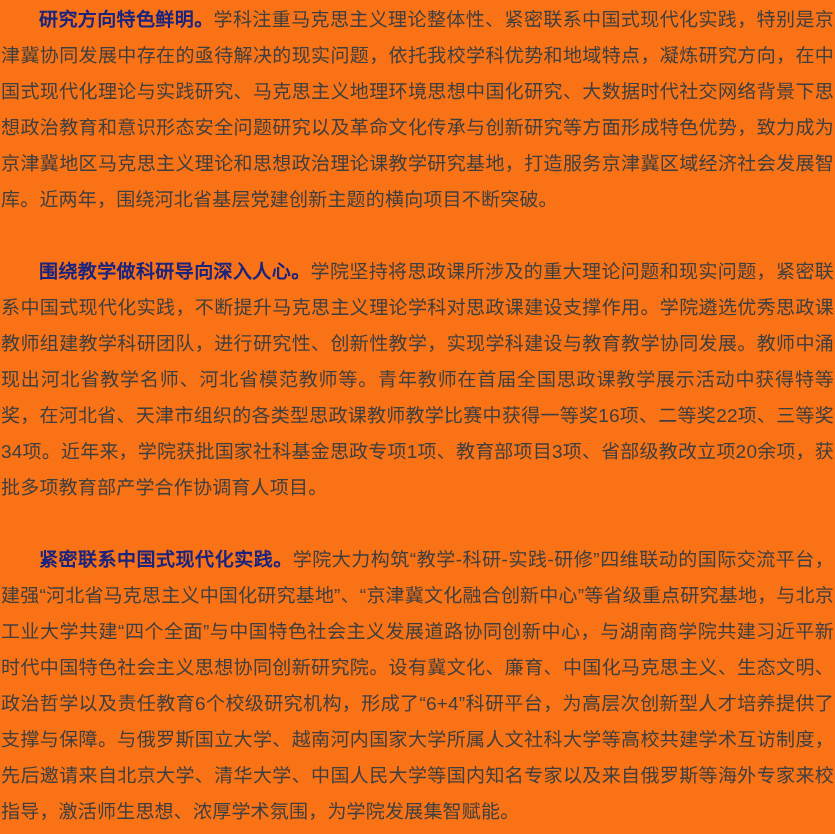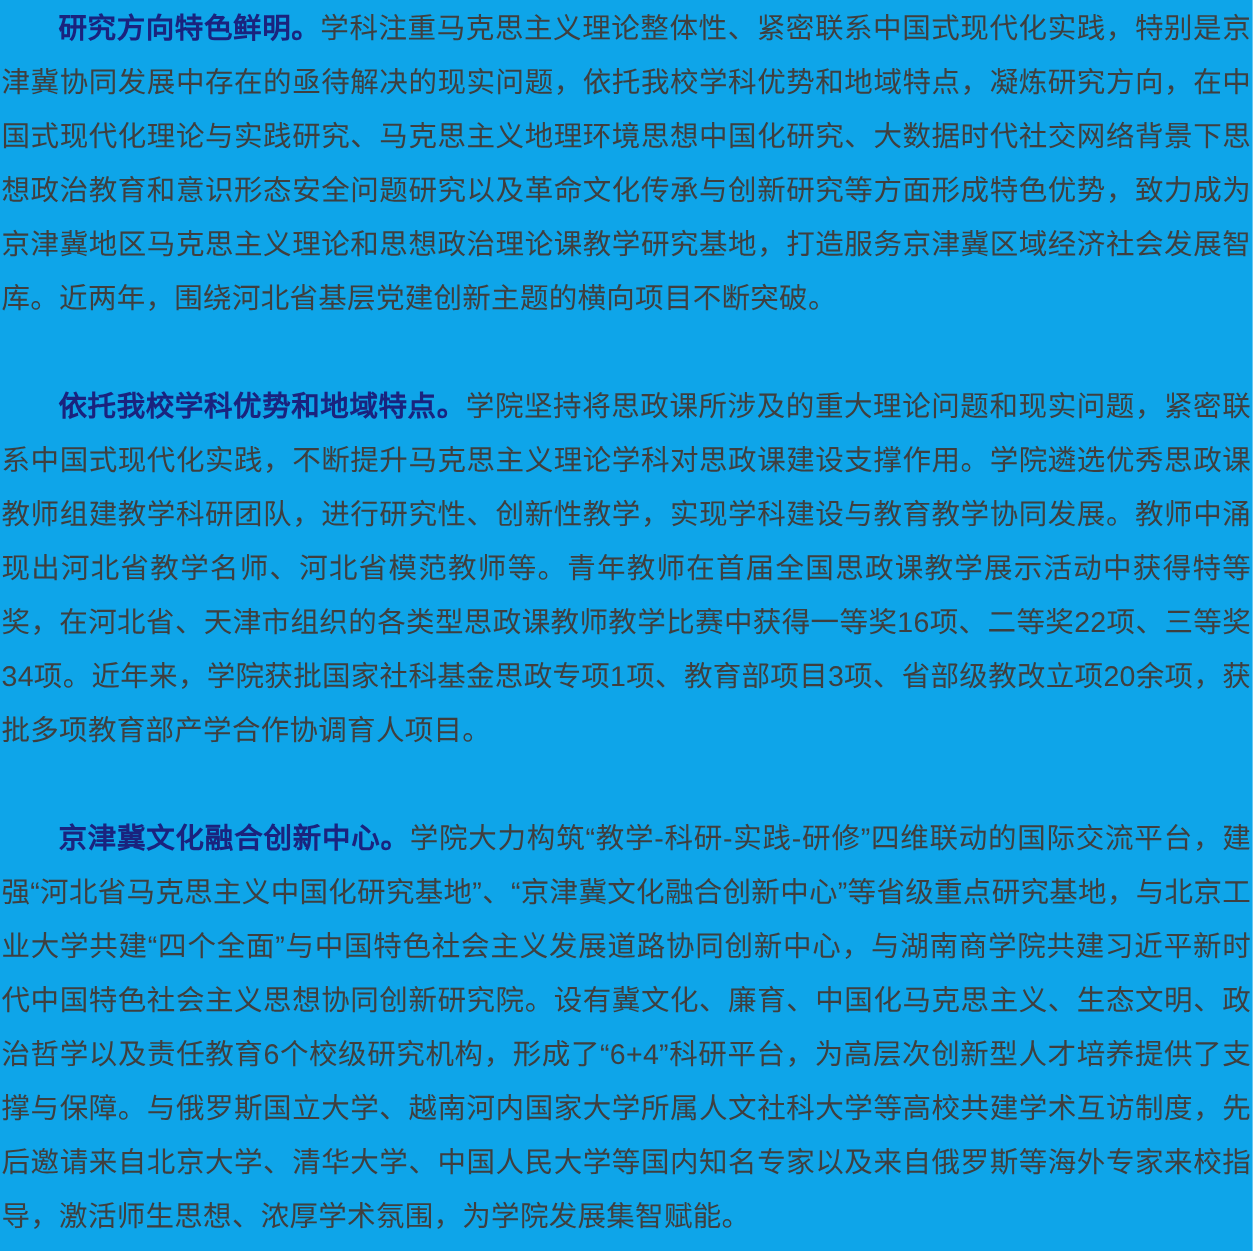--- a/index.html
+++ b/index.html
@@ -4,21 +4,21 @@
 <style>
   html, body {
     margin: 0;
     padding: 0;
     background: #ffffff;
   }
   .page {
     width: 835px;
     min-height: 834px;
     box-sizing: border-box;
-    background: #0ea5e9;
+    background: #f97316;
     padding: 2px 1px 0 1px;
     font-family: "Liberation Sans", "DejaVu Sans", sans-serif;
   }
   .article p {
     margin: 0 0 36px 0;
     font-size: 19px;
     line-height: 36px;
     color: #3f3f3f;
     text-align: justify;
     text-indent: 2em;
@@ -36,21 +36,21 @@
 <body>
 
 <div class="page">
   <div class="article">
 
     <p>
       <span class="lead">研究方向特色鲜明。</span><span>学科注重马克思主义理论整体性、紧密联系中国式现代化实践，特别是京津冀协同发展中存在的亟待解决的现实问题，依托我校学科优势和地域特点，凝炼研究方向，在中国式现代化理论与实践研究、马克思主义地理环境思想中国化研究、大数据时代社交网络背景下思想政治教育和意识形态安全问题研究以及革命文化传承与创新研究等方面形成特色优势，致力成为京津冀地区马克思主义理论和思想政治理论课教学研究基地，打造服务京津冀区域经济社会发展智库。近两年，围绕河北省基层党建创新主题的横向项目不断突破。</span>
     </p>
 
     <p>
-      <span class="lead">依托我校学科优势和地域特点。</span><span>学院坚持将思政课所涉及的重大理论问题和现实问题，紧密联系中国式现代化实践，不断提升马克思主义理论学科对思政课建设支撑作用。学院遴选优秀思政课教师组建教学科研团队，进行研究性、创新性教学，实现学科建设与教育教学协同发展。教师中涌现出河北省教学名师、河北省模范教师等。青年教师在首届全国思政课教学展示活动中获得特等奖，在河北省、天津市组织的各类型思政课教师教学比赛中获得一等奖16项、二等奖22项、三等奖34项。近年来，学院获批国家社科基金思政专项1项、教育部项目3项、省部级教改立项20余项，获批多项教育部产学合作协调育人项目。</span>
+      <span class="lead">围绕教学做科研导向深入人心。</span><span>学院坚持将思政课所涉及的重大理论问题和现实问题，紧密联系中国式现代化实践，不断提升马克思主义理论学科对思政课建设支撑作用。学院遴选优秀思政课教师组建教学科研团队，进行研究性、创新性教学，实现学科建设与教育教学协同发展。教师中涌现出河北省教学名师、河北省模范教师等。青年教师在首届全国思政课教学展示活动中获得特等奖，在河北省、天津市组织的各类型思政课教师教学比赛中获得一等奖16项、二等奖22项、三等奖34项。近年来，学院获批国家社科基金思政专项1项、教育部项目3项、省部级教改立项20余项，获批多项教育部产学合作协调育人项目。</span>
     </p>
 
     <p>
-      <span class="lead">京津冀文化融合创新中心。</span><span>学院大力构筑“教学-科研-实践-研修”四维联动的国际交流平台，建强“河北省马克思主义中国化研究基地”、“京津冀文化融合创新中心”等省级重点研究基地，与北京工业大学共建“四个全面”与中国特色社会主义发展道路协同创新中心，与湖南商学院共建习近平新时代中国特色社会主义思想协同创新研究院。设有冀文化、廉育、中国化马克思主义、生态文明、政治哲学以及责任教育6个校级研究机构，形成了“6+4”科研平台，为高层次创新型人才培养提供了支撑与保障。与俄罗斯国立大学、越南河内国家大学所属人文社科大学等高校共建学术互访制度，先后邀请来自北京大学、清华大学、中国人民大学等国内知名专家以及来自俄罗斯等海外专家来校指导，激活师生思想、浓厚学术氛围，为学院发展集智赋能。</span>
+      <span class="lead">紧密联系中国式现代化实践。</span><span>学院大力构筑“教学-科研-实践-研修”四维联动的国际交流平台，建强“河北省马克思主义中国化研究基地”、“京津冀文化融合创新中心”等省级重点研究基地，与北京工业大学共建“四个全面”与中国特色社会主义发展道路协同创新中心，与湖南商学院共建习近平新时代中国特色社会主义思想协同创新研究院。设有冀文化、廉育、中国化马克思主义、生态文明、政治哲学以及责任教育6个校级研究机构，形成了“6+4”科研平台，为高层次创新型人才培养提供了支撑与保障。与俄罗斯国立大学、越南河内国家大学所属人文社科大学等高校共建学术互访制度，先后邀请来自北京大学、清华大学、中国人民大学等国内知名专家以及来自俄罗斯等海外专家来校指导，激活师生思想、浓厚学术氛围，为学院发展集智赋能。</span>
     </p>
 
   </div>
 </div>
 
 </body></html>

